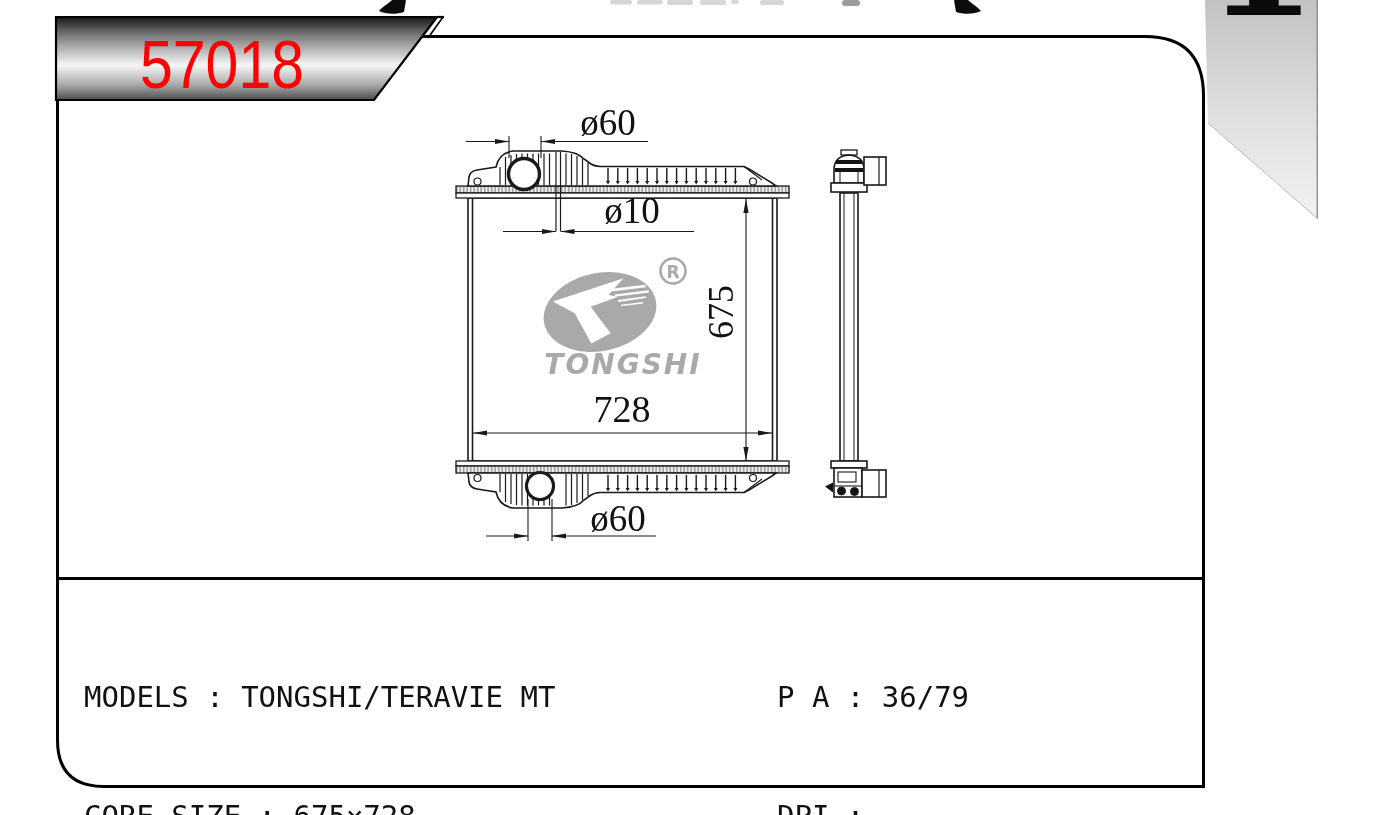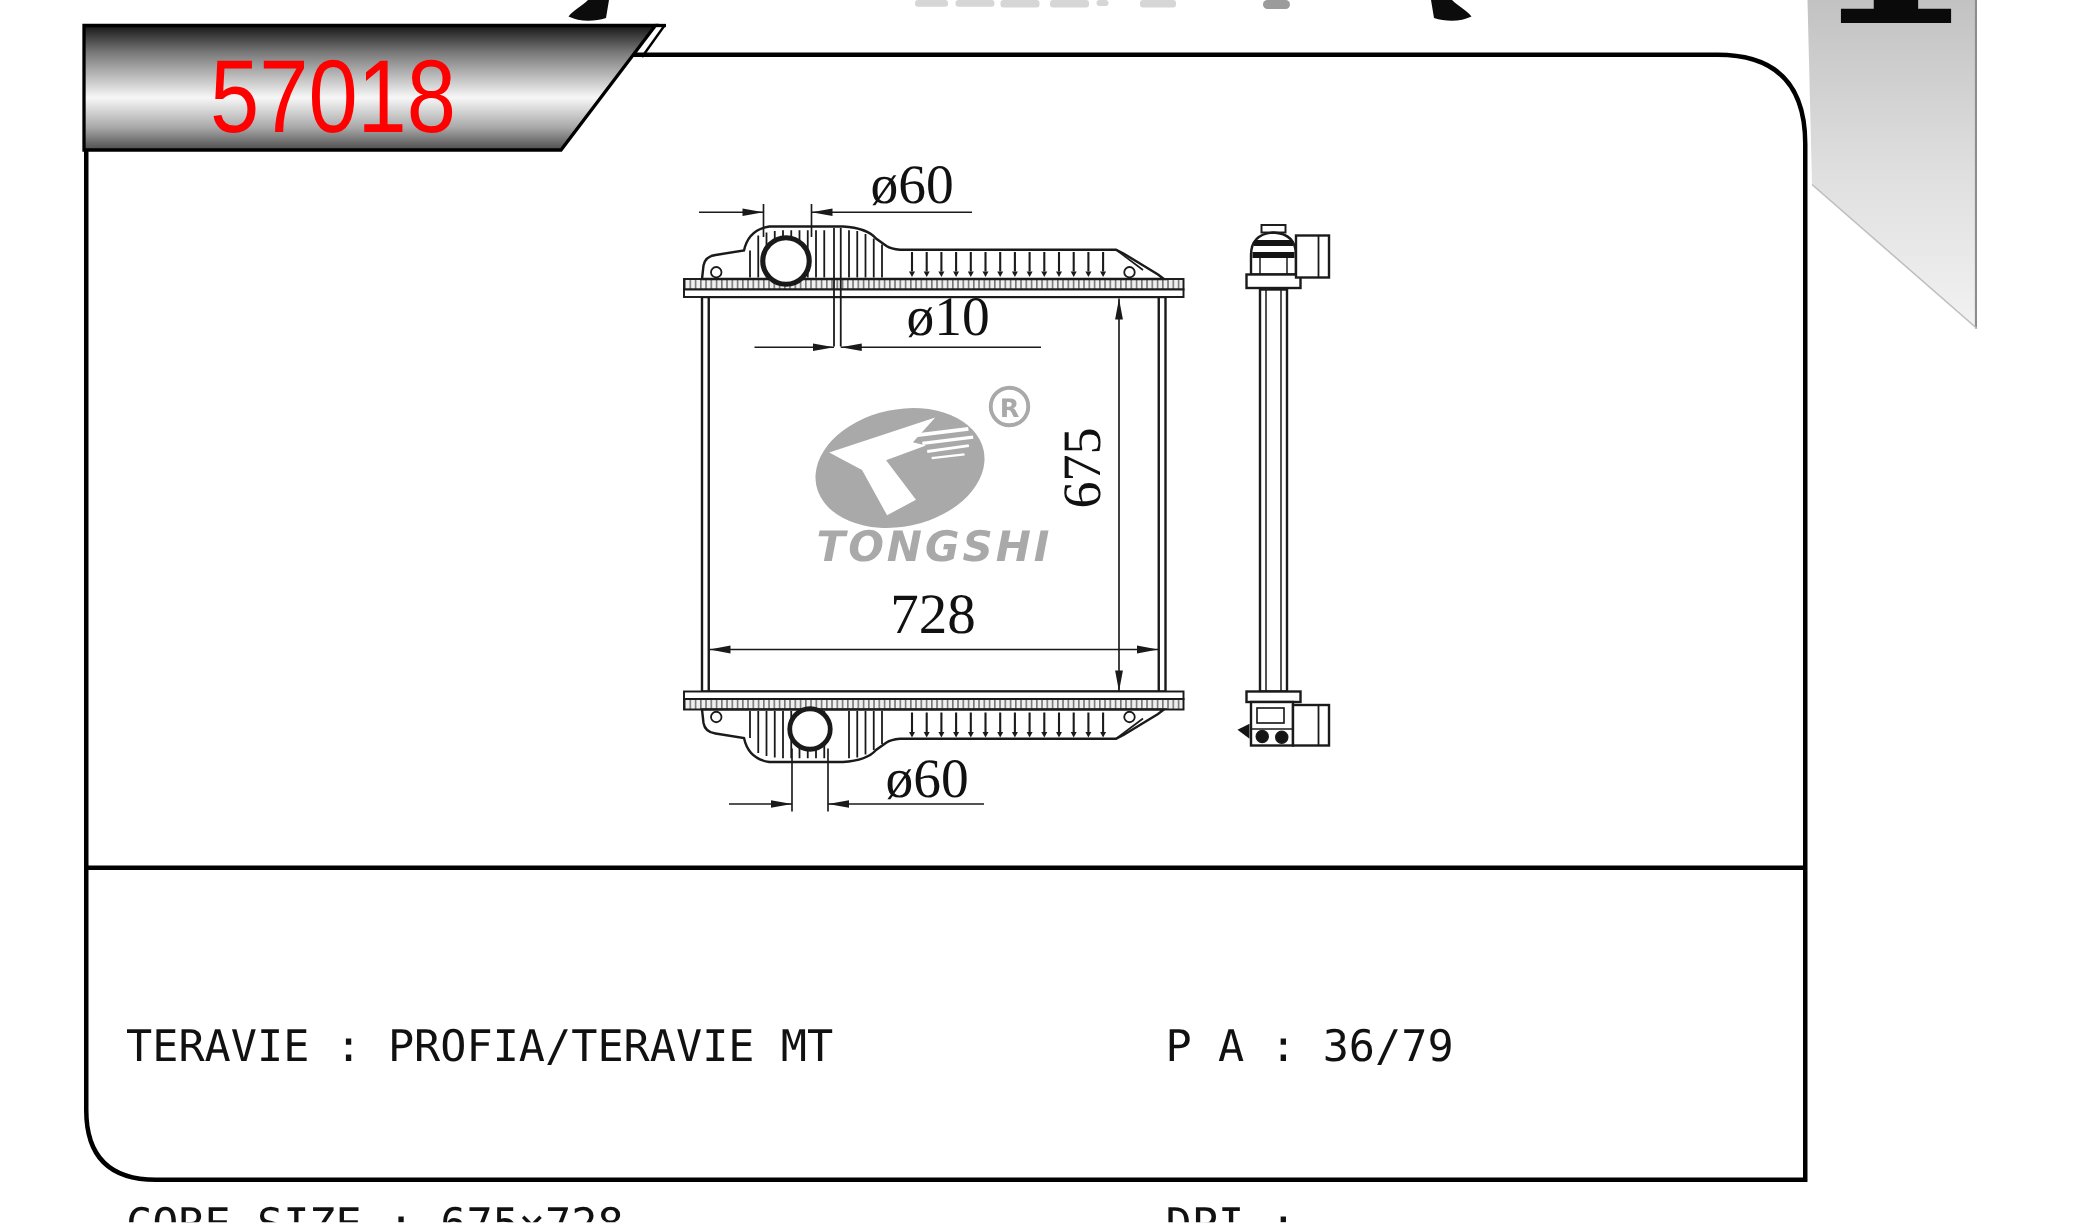--- a/index.html
+++ b/index.html
@@ -287,21 +287,21 @@
     </g>
     <g>
       <circle cx="673" cy="271" r="12.5" fill="none" stroke="#a9a9a9" stroke-width="2.6"></circle>
       <text x="673" y="278" text-anchor="middle" font-family="DejaVu Sans, sans-serif" font-weight="bold" font-size="17" fill="#a9a9a9">R</text>
     </g>
     <text x="623" y="374" text-anchor="middle" font-family="DejaVu Sans, sans-serif" font-weight="bold" font-style="italic" font-size="28" letter-spacing="2" fill="#a9a9a9">TONGSHI</text>
   </g>
 </svg>
 
   <div class="specs specs-left">
-    <div>TERAVIE : PROFIA/TERAVIE MT</div>
+    <div>MODELS : TONGSHI/TERAVIE MT</div>
     <div>CORE SIZE : 675×728</div>
     
     
   </div>
   <div class="specs specs-right">
     <div>P A : 36/79</div>
     <div>DPI :</div>
     
     
   </div>

